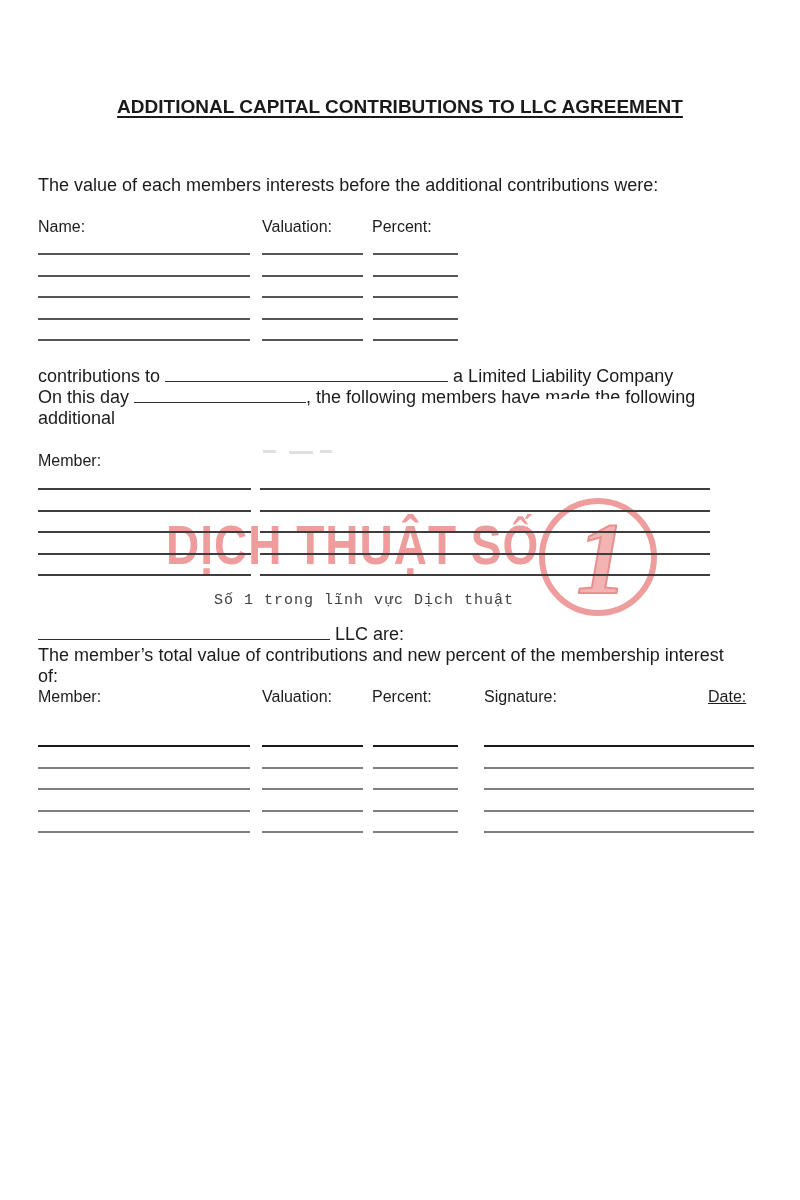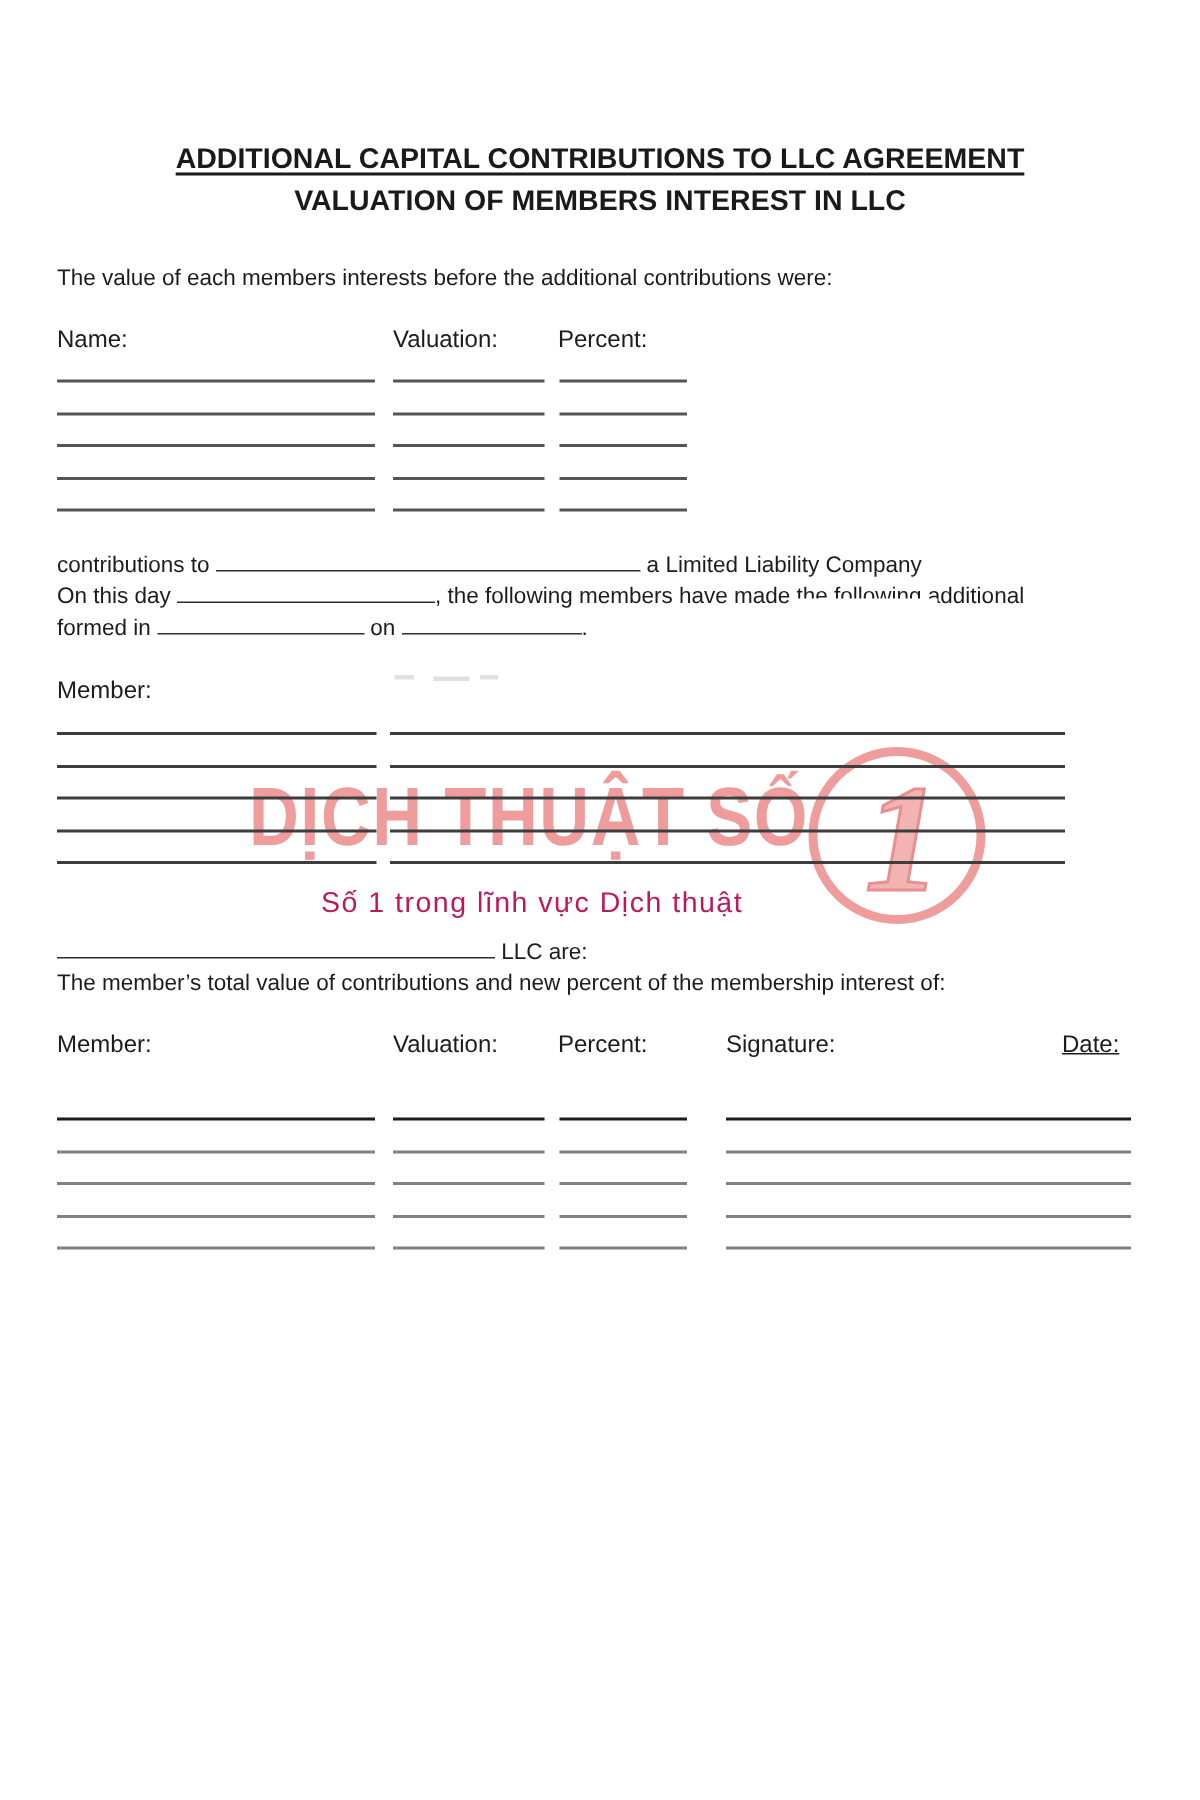--- a/index.html
+++ b/index.html
@@ -9,21 +9,21 @@
     overflow:hidden;
   }
   .abs { position:absolute; }
 
   
   .title-wrap { position:absolute; left:0; top:96px; width:800px; text-align:center; }
   .title1 { font-size:19px; font-weight:bold; text-decoration:underline; text-decoration-thickness:2px; text-underline-offset:3px; }
   .title2 { font-size:19px; font-weight:bold; margin-top:6px; }
 
   
-  .body-text { font-size:15px; line-height:21px; color:#1c1c1c; }
+  .body-text { font-size:18px; line-height:21px; color:#1c1c1c; }
 
   
   .hdr { position:absolute; font-size:16px; color:#1c1c1c; }
 
   
   .rows { position:absolute; left:38px; }
   .row  { display:flex; height:21.5px; }
   .seg  { height:0; border-top:2px solid #555; }
   .w212 { width:212px; }
   .w101 { width:101px; margin-left:12px; }
@@ -43,22 +43,22 @@
   .b172 { width:172px; } .b283 { width:283px; } .b138 { width:138px; } .b120 { width:120px; }
   .b292 { width:292px; }
 
   
   .wm-main {
     position:absolute; left:166px; top:512px; color:#ee9c9c;
     font-size:46px; font-weight:800; letter-spacing:1px; white-space:nowrap;
     transform:scaleY(1.2); transform-origin:top left;
   }
   .wm-sub {
-    position:absolute; left:214px; top:592px; color:#be185d;
-    font-size:19px; letter-spacing:1px; white-space:nowrap;
+    position:absolute; left:214px; top:592px; color:#404040;
+    font-size:15px; letter-spacing:1px; white-space:nowrap;font-family:Liberation Mono, monospace;
   }
   .wm-logo { position:absolute; left:536px; top:497px; }
 
   
   .patch { position:absolute; left:530px; top:399px; width:95px; height:11px; background:#ffffff; z-index:5; }
   .residue { position:absolute; background:#e0e0e0; height:3px; z-index:1; }
   .r1 { left:263px; top:450px; width:13px; }
   .r2 { left:289px; top:451px; width:24px; }
   .r3 { left:320px; top:450px; width:12px; }
 
@@ -76,21 +76,20 @@
     <svg class="wm-logo" width="124" height="124" viewBox="0 0 124 124">
       <circle cx="62" cy="60" r="56" fill="none" stroke="#ee9c9c" stroke-width="6"></circle>
       <text x="66" y="96" text-anchor="middle" font-family="Liberation Serif, DejaVu Serif, serif" font-size="102" font-weight="bold" font-style="italic" fill="#f2b3b3" stroke="#e89090" stroke-width="2">1</text>
     </svg>
   </div>
 
   <div class="content">
 
     <div class="title-wrap">
       <div class="title1">ADDITIONAL CAPITAL CONTRIBUTIONS TO LLC AGREEMENT</div>
-      <div class="title2">VALUATION OF MEMBERS INTEREST IN LLC</div>
     </div>
 
     <div class="abs body-text" style="left:38px; top:175px;">The value of each members interests before the additional contributions were:</div>
 
     <span class="hdr" style="left:38px;  top:218px;">Name:</span>
     <span class="hdr" style="left:262px; top:218px;">Valuation:</span>
     <span class="hdr" style="left:372px; top:218px;">Percent:</span>
 
     <div class="rows t1">
       <div class="row">
@@ -116,21 +115,20 @@
         <div class="row">
         <span class="seg w212"></span>
         <span class="seg w101"></span>
         <span class="seg w85"></span>
       </div>
       </div>
 
     <div class="abs body-text" style="left:38px; top:366px; width:710px;">
       <div><span>contributions to</span> <span class="blank b283"></span> <span>a Limited Liability Company</span></div>
       <div><span>On this day</span> <span class="blank b172"></span><span>, the following members have made the following additional</span></div>
-      <div><span>formed in</span> <span class="blank b138"></span> <span>on</span> <span class="blank b120"></span><span>.</span></div>
     </div>
 
     <span class="hdr" style="left:38px; top:452px;">Member:</span>
 
     <div class="residue r1"></div>
     <div class="residue r2"></div>
     <div class="residue r3"></div>
 
     <div class="rows tm">
       <div class="row">

